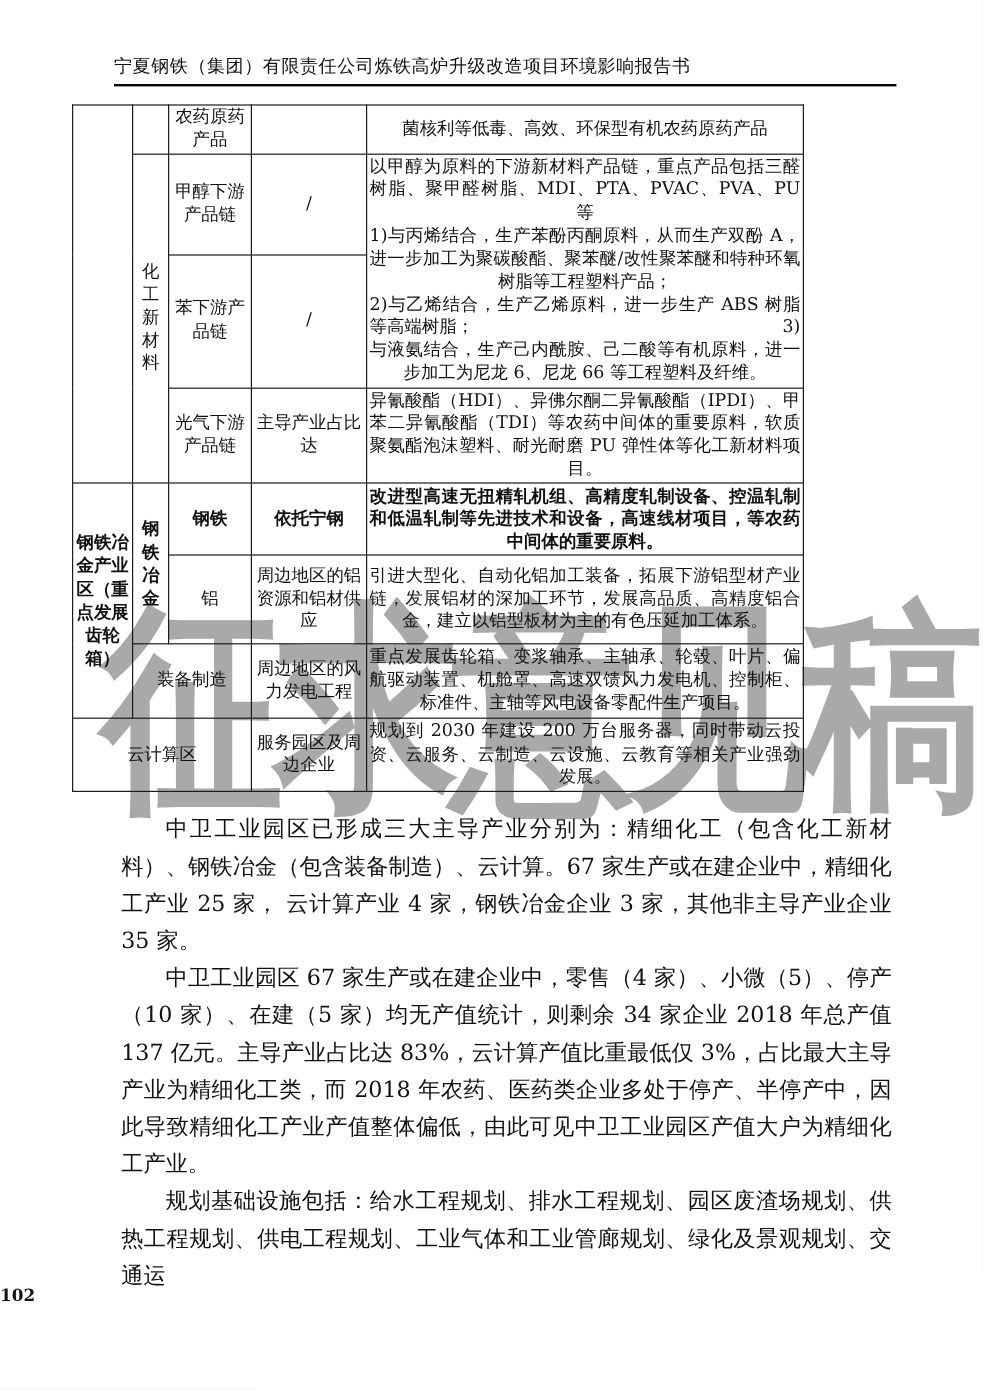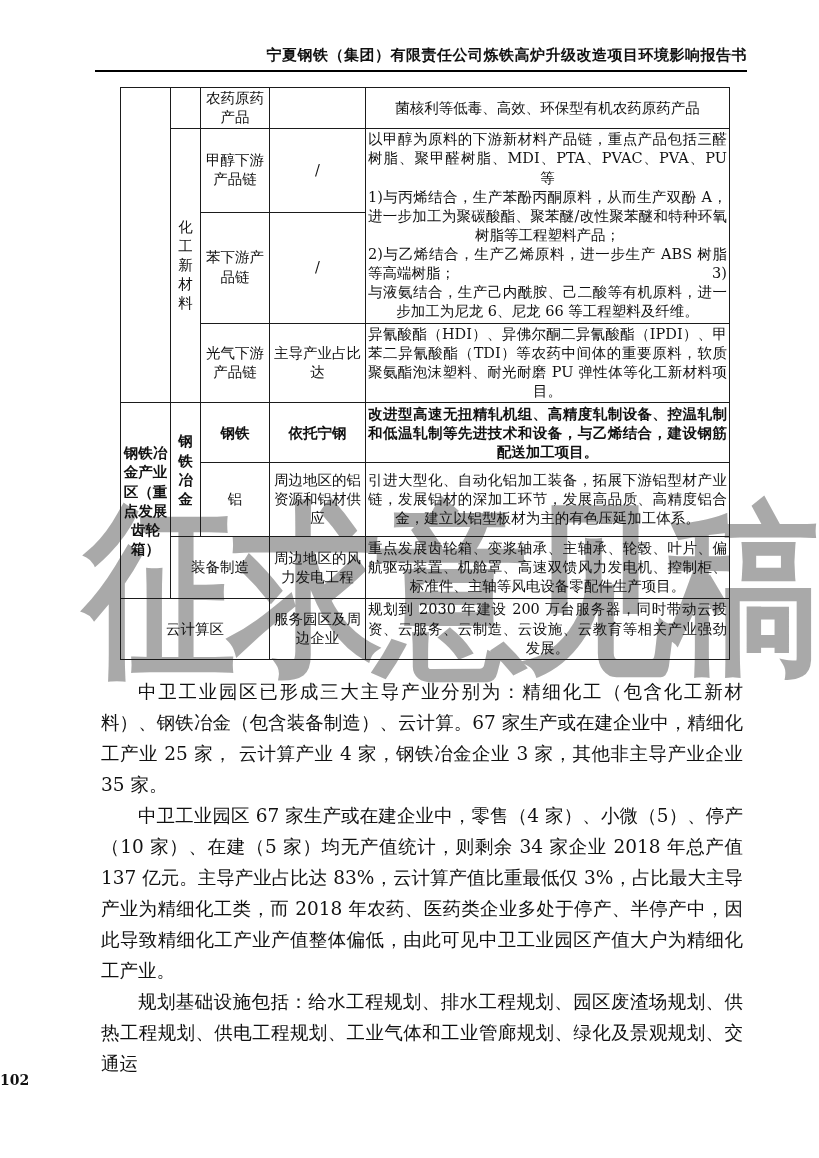--- a/index.html
+++ b/index.html
@@ -31,31 +31,31 @@
   }
   .content{position:relative;z-index:1;}
   
   .header{
     margin:0 72px 0 95px;
     padding-top:46px;
     padding-bottom:5px;
     border-bottom:2.5px solid #000;
   }
   .header-title{
-    text-align:right;
+    text-align:left;
     font-size:15px;
-    font-weight:700;
+    font-weight:400;
     letter-spacing:.5px;
   }
   
   table.tbl{
     border-collapse:collapse;
     table-layout:fixed;
     width:609px;
-    margin:15px 0 0 120px;
+    margin:15px 0 0 60px;
     font-size:14.5px;
     line-height:1.32;
   }
   table.tbl td{
     border:1px solid #1b1b1b;
     padding:1px 2px;
     vertical-align:middle;
     background:transparent;
     word-break:break-all;
   }
@@ -131,21 +131,21 @@
         <tr style="height:72px">
           <td class="lab">光气下游产品链</td>
           <td class="lab">主导产业占比达</td>
           <td class="desc jc">异氰酸酯（HDI）、异佛尔酮二异氰酸酯（IPDI）、甲苯二异氰酸酯（TDI）等农药中间体的重要原料，软质聚氨酯泡沫塑料、耐光耐磨 PU 弹性体等化工新材料项目。</td>
         </tr>
         <tr class="boldrow" style="height:50px">
           <td rowspan="3" class="lab">钢铁冶金产业区（重点发展齿轮箱）</td>
           <td rowspan="2" class="lab">钢铁冶金</td>
           <td class="lab">钢铁</td>
           <td class="lab">依托宁钢</td>
-          <td class="desc jc">改进型高速无扭精轧机组、高精度轧制设备、控温轧制和低温轧制等先进技术和设备，与乙烯结合，建设钢筋配送加工项目。</td>
+          <td class="desc jc">改进型高速无扭精轧机组、高精度轧制设备、控温轧制和低温轧制等先进技术和设备，高速线材项目，等农药中间体的重要原料。</td>
         </tr>
         <tr style="height:74px">
           <td class="lab">铝</td>
           <td class="lab">周边地区的铝资源和铝材供应</td>
           <td class="desc jc">引进大型化、自动化铝加工装备，拓展下游铝型材产业链，发展铝材的深加工环节，发展高品质、高精度铝合金，建立以铝型板材为主的有色压延加工体系。</td>
         </tr>
         <tr style="height:62px">
           <td colspan="2" class="lab">装备制造</td>
           <td class="lab">周边地区的风力发电工程</td>
           <td class="desc jc">重点发展齿轮箱、变浆轴承、主轴承、轮毂、叶片、偏航驱动装置、机舱罩、高速双馈风力发电机、控制柜、标准件、主轴等风电设备零配件生产项目。</td>

